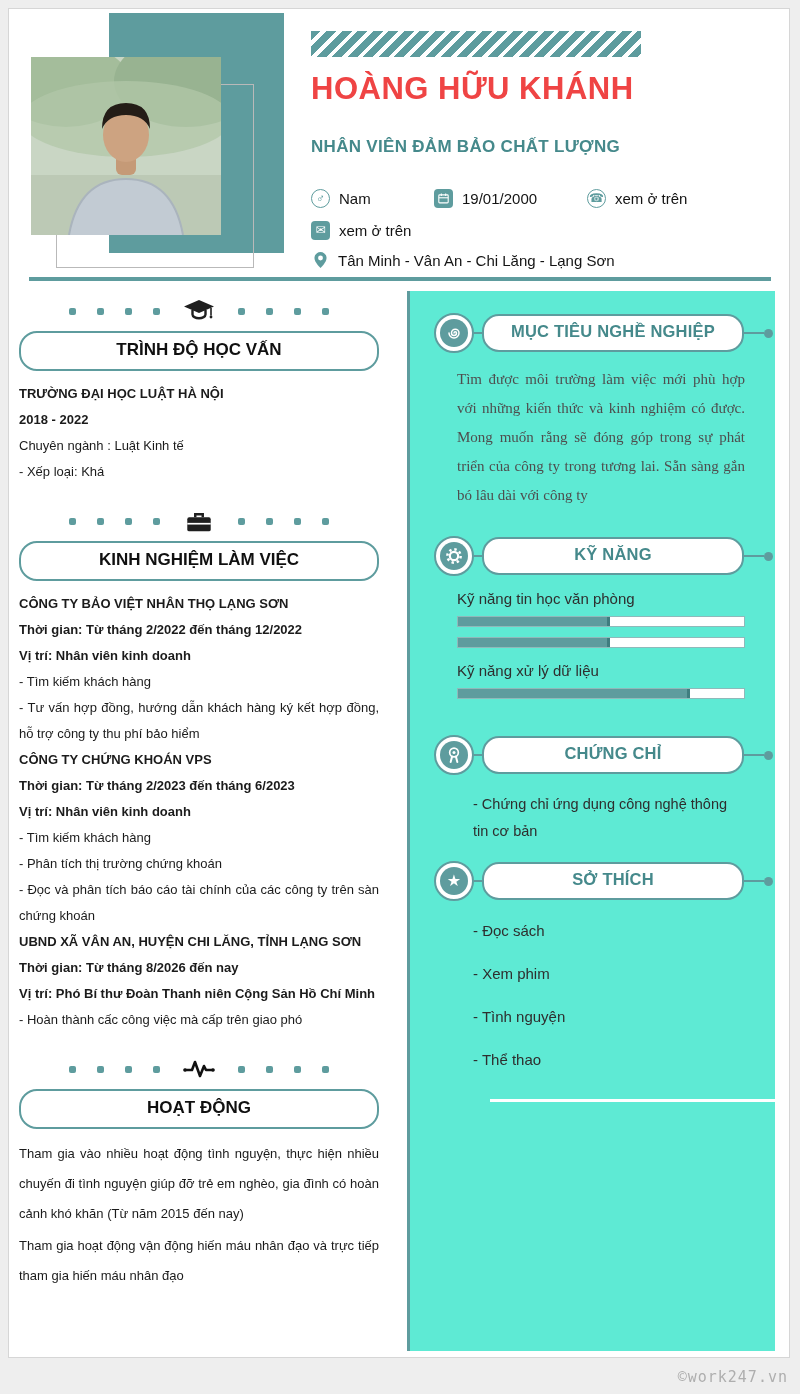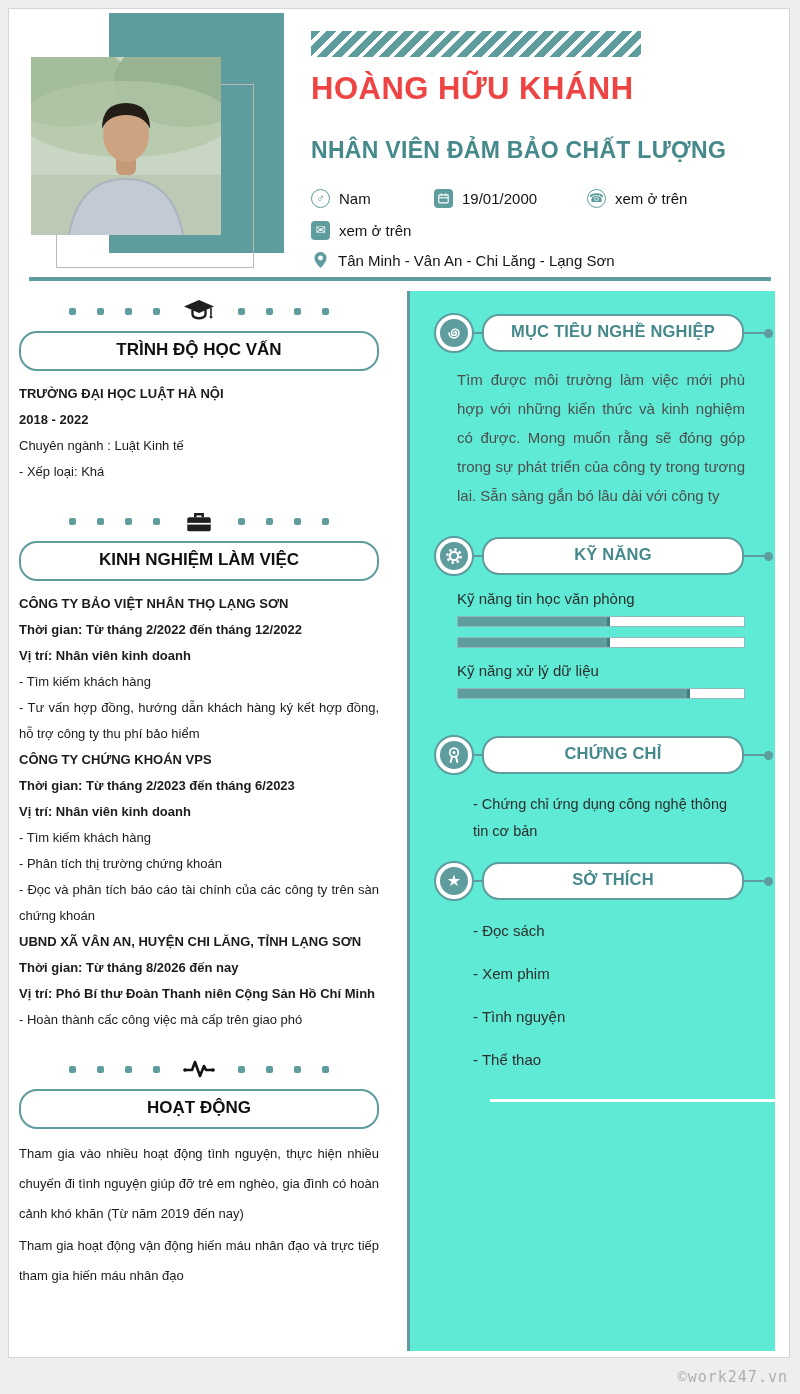--- a/index.html
+++ b/index.html
@@ -17,21 +17,21 @@
   
   .photo-accent{position:absolute;left:100px;top:4px;width:175px;height:240px;background:#5e9c9e;}
   .photo-outline{position:absolute;left:47px;top:75px;width:196px;height:182px;border:1px solid #b9b9b9;z-index:1;}
   .photo{position:absolute;left:22px;top:48px;width:190px;height:178px;z-index:2;overflow:hidden;background:#cfd9c9;}
   .photo svg{display:block;}
   .stripes{
     position:absolute;left:302px;top:22px;width:330px;height:26px;
     background:repeating-linear-gradient(135deg,#5e9c9e 0 7px,#ffffff 7px 11px);
   }
   .name{position:absolute;left:302px;top:62px;margin:0;font-size:31px;font-weight:bold;color:#ef4444;letter-spacing:.5px;}
-  .job-title{position:absolute;left:302px;top:128px;font-size:23px;font-weight:bold;color:#45898b;letter-spacing:.3px;}
+  .job-title{position:absolute;left:302px;top:128px;font-size:17px;font-weight:bold;color:#45898b;letter-spacing:.3px;}
   .contact{position:absolute;display:flex;align-items:center;gap:9px;font-size:15px;color:#141414;height:22px;}
   .c-gender{left:302px;top:178px;}
   .c-birthday{left:425px;top:178px;}
   .c-phone{left:578px;top:178px;}
   .c-email{left:302px;top:210px;}
   .c-address{left:302px;top:240px;}
   .ci{width:19px;height:19px;border-radius:4px;background:#5e9c9e;color:#fff;display:flex;align-items:center;justify-content:center;font-size:12px;flex:0 0 auto;}
   .ci.outline{background:#fff;border:1.5px solid #5e9c9e;color:#5e9c9e;border-radius:50%;box-sizing:border-box;font-weight:bold;}
   .ci.bare{background:transparent;border-radius:0;width:18px;height:20px;}
   .header-rule{position:absolute;left:20px;top:268px;width:742px;height:3.5px;background:#5e9c9e;}
@@ -63,21 +63,21 @@
   }
   .r-icon-core{width:28px;height:28px;border-radius:50%;background:#5e9c9e;color:#fff;display:flex;align-items:center;justify-content:center;font-size:16px;line-height:1;}
   .conn{width:8px;height:2.5px;background:#5e9c9e;flex:0 0 auto;}
   .r-heading{
     flex:1;background:#fff;border:2px solid #5e9c9e;border-radius:17px;height:34px;line-height:31px;
     text-align:center;font-size:16.5px;font-weight:bold;color:#45898b;letter-spacing:.2px;
   }
   .tail-line{width:20px;height:2.5px;background:#5e9c9e;flex:0 0 auto;}
   .tail-dot{width:9px;height:9px;border-radius:50%;background:#5e9c9e;flex:0 0 auto;margin-right:2px;}
   .r-body{padding:0 30px 0 47px;}
-  .r-text{margin:12px 0 12px 0;font-size:15px;line-height:29px;color:#4e4e4e;}
+  .r-text{margin:12px 0 12px 0;font-size:15px;line-height:29px;color:#4e4e4e;font-family:Liberation Serif, serif;}
   .skill{margin-top:10px;}
   .skill-label{font-size:15px;color:#2e2e2e;line-height:26px;}
   .bar{height:9px;border:1.5px solid #8fb9ba;background:#fff;position:relative;margin-top:4px;}
   .bar-fill{position:absolute;left:0;top:0;bottom:0;background:#5e9c9e;border-right:3px solid #3f7d7f;}
   .r-list{margin-top:10px;}
   .r-list p{margin:16px;font-size:15px;line-height:27px;color:#2e2e2e;}
   .cert-line{font-size:14.5px !important;}
   .panel-divider{margin:26px 0 0 80px;height:3px;background:#ffffff;}
   
   .watermark{
@@ -224,21 +224,21 @@
             <circle cx="30" cy="14" r="1.8" fill="#111"></circle>
           </svg>
       </span>
       <span class="dot"></span>
         <span class="dot"></span>
         <span class="dot"></span>
         <span class="dot"></span>
     </div>
     <div class="l-heading">HOẠT ĐỘNG</div>
     <div class="blk acts">
-      <p class="just">Tham gia vào nhiều hoạt động tình nguyện, thực hiện nhiều chuyến đi tình nguyện giúp đỡ trẻ em nghèo, gia đình có hoàn cảnh khó khăn (Từ năm 2019 đến nay)</p>
+      <p class="just">Tham gia vào nhiều hoạt động tình nguyện, thực hiện nhiều chuyến đi tình nguyện giúp đỡ trẻ em nghèo, gia đình có hoàn cảnh khó khăn (Từ năm 2015 đến nay)</p>
       <p class="just">Tham gia hoạt động vận động hiến máu nhân đạo và trực tiếp tham gia hiến máu nhân đạo</p>
     </div>
   </div>
 
   <div class="right-col">
 
     <div class="r-head-row">
       <span class="r-icon">
         <span class="r-icon-core">
           <svg width="20" height="20" viewBox="0 0 24 24">

